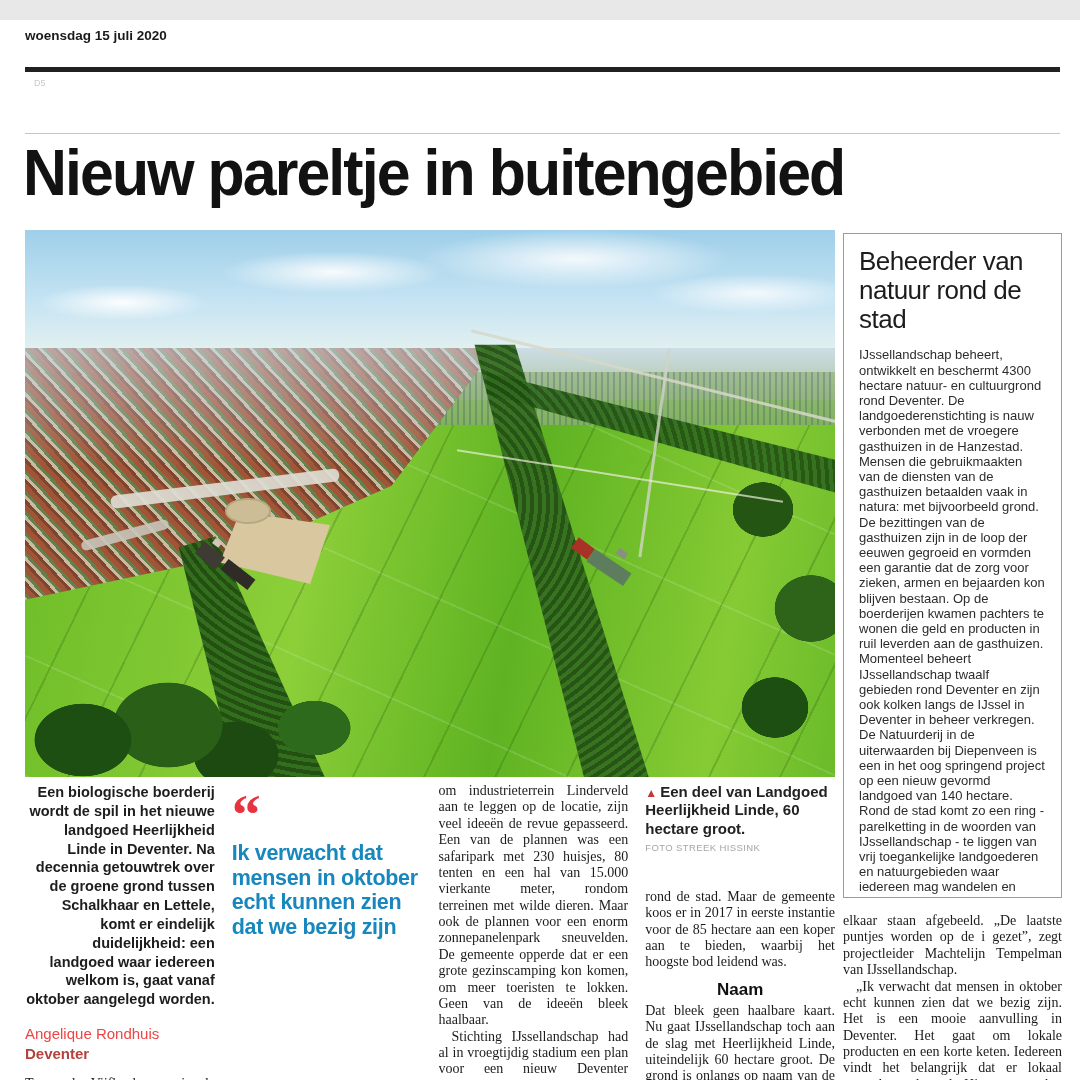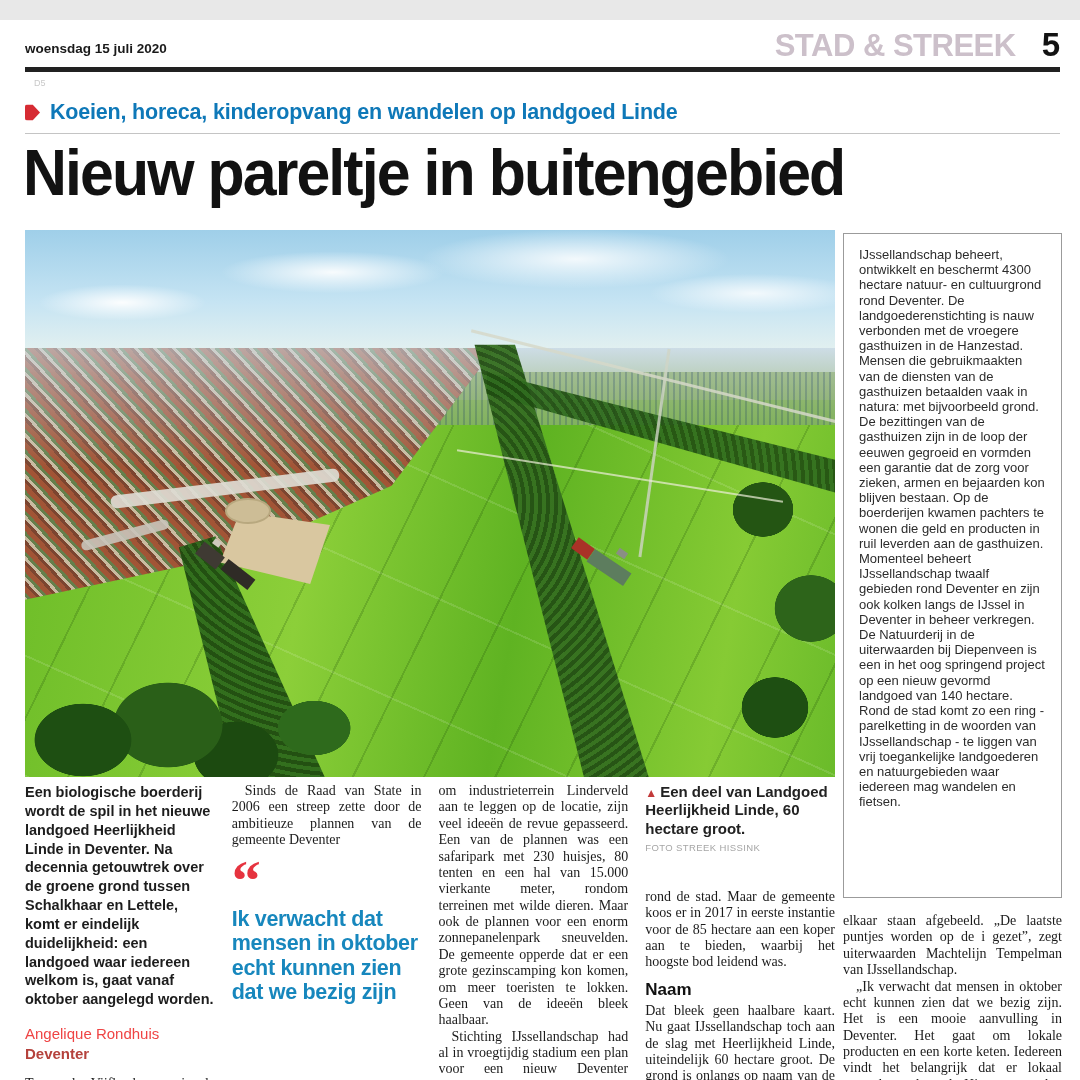--- a/index.html
+++ b/index.html
@@ -87,65 +87,57 @@
   .farm1a{left:172px;top:318px;width:26px;height:15px;background:#3f3a33;transform:rotate(38deg);}
   .farm1b{left:196px;top:338px;width:34px;height:13px;background:#2f2b26;transform:rotate(38deg);}
   .farm1c{left:188px;top:310px;width:8px;height:6px;background:#cfc9bd;transform:rotate(38deg);}
   .farm2a{left:548px;top:312px;width:20px;height:13px;background:#a93227;transform:rotate(36deg);}
   .farm2b{left:562px;top:330px;width:44px;height:15px;background:#5d7d5e;transform:rotate(34deg);}
   .farm2c{left:592px;top:320px;width:10px;height:7px;background:#8a8f84;transform:rotate(34deg);}
 
   
   .cols{position:absolute;left:25px;top:763px;width:810px;height:317px;display:flex;gap:17px;}
   .col{flex:1;overflow:hidden;}
-  .intro{font-size:14.5px;line-height:1.3;font-weight:700;color:#1d1d1d;}
+  .intro{font-size:14.5px;line-height:1.3;font-weight:700;color:#1d1d1d;text-align:right;}
   .byline-author{margin-top:16px;font-size:15px;font-weight:400;color:#ef4444;}
   .byline-loc{margin-top:3px;font-size:15px;font-weight:700;color:#b5423c;}
   .bodytext{font-family:"Liberation Serif",serif;font-size:14px;line-height:1.17;
             color:#1b1b1b;text-align:justify;margin:0;}
   .first{margin-top:14px;}
   .indent{text-indent:13px;}
   .pullquote{margin-top:16px;}
   .pq-mark{font-family:"Liberation Serif",serif;font-size:58px;font-weight:700;line-height:.55;
            color:#e6333f;height:34px;letter-spacing:-4px;}
   .pq-text{margin-top:8px;font-size:21.5px;line-height:1.14;font-weight:700;color:#1787bd;letter-spacing:-0.3px;}
   .caption{font-size:15px;line-height:1.22;font-weight:700;color:#222;}
   .cap-marker{color:#c23a3a;font-size:12px;margin-right:3px;}
   .credit{margin-top:4px;margin-bottom:36px;font-size:9.5px;color:#a6a6a6;letter-spacing:.4px;}
-  .subhead{font-size:17px;font-weight:800;color:#111;margin:9px 0 3px;}
+  .subhead{font-size:17px;font-weight:800;color:#111;margin:9px 0 3px;text-align:center;}
 
   
   .sidebar{position:absolute;left:843px;top:213px;width:219px;height:665px;border:1px solid #9b9b9b;
            padding:13px 15px;background:#fff;overflow:hidden;}
   .sb-title{font-size:26px;line-height:1.12;font-weight:400;color:#1c1c1c;letter-spacing:-0.5px;
             margin-bottom:13px;}
   .sb-p{font-size:13px;line-height:1.17;color:#2c2c2c;margin:0;}
 
   
   .col5{position:absolute;left:843px;top:893px;width:219px;height:187px;overflow:hidden;}
 </style>
 </head>
 <body>
 
 <div class="page">
 
   <div class="header-row">
     <span class="date">woensdag 15 juli 2020</span>
-    <span class="header-right">
-      <span class="section-title">STAD &amp; STREEK</span>
-      <span class="page-number">5</span>
-    </span>
   </div>
   <div class="header-rule"></div>
   <div class="edition">D5</div>
 
-  <div class="kicker">
-    <span class="kicker-bullet"></span>
-    <span class="kicker-text">Koeien, horeca, kinderopvang en wandelen op landgoed Linde</span>
-  </div>
   <div class="kicker-rule"></div>
 
   <div class="headline">Nieuw pareltje in buitengebied</div>
 
   <div class="photo">
     <div class="sky"></div>
     <div class="haze"></div>
     <div class="distant"></div>
     <div class="fields"></div>
     <div class="field-lines"></div>
@@ -174,21 +166,20 @@
   <div class="cols">
 
     <div class="col">
       <div class="intro">Een biologische boerderij wordt de spil in het nieuwe landgoed Heerlijkheid Linde in Deventer. Na decennia getouwtrek over de groene grond tussen Schalkhaar en Lettele, komt er eindelijk duidelijkheid: een landgoed waar iedereen welkom is, gaat vanaf oktober aangelegd worden.</div>
       <div class="byline-author">Angelique Rondhuis</div>
       <div class="byline-loc">Deventer</div>
       <p class="bodytext first">Tegen de Vijfhoek aan, in de oksel van de N348, komt straks een nieuwe boerderij, waar iedereen welkom is. Een ronde koeienstal, met daaromheen de publieke functies: kinderopvang, een boerderijwinkel, melktap, zelfpluktuin, misschien wel een horecafunctie.</p>
     </div>
 
     <div class="col">
-      <p class="bodytext indent">Sinds de Raad van State in 2006 een streep zette door de ambitieuze plannen van de gemeente Deventer</p>
       <div class="pullquote">
         <div class="pq-mark">“</div>
         <div class="pq-text">Ik verwacht dat mensen in oktober echt kunnen zien dat we bezig zijn</div>
 
       </div>
     </div>
 
     <div class="col">
       <p class="bodytext">om industrieterrein Linderveld aan te leggen op de locatie, zijn veel ideeën de revue gepasseerd. Een van de plannen was een safaripark met 230 huisjes, 80 tenten en een hal van 15.000 vierkante meter, rondom terreinen met wilde dieren. Maar ook de plannen voor een enorm zonnepanelenpark sneuvelden. De gemeente opperde dat er een grote gezinscamping kon komen, om meer toeristen te lokken. Geen van de ideeën bleek haalbaar.</p>
       <p class="bodytext indent">Stichting IJssellandschap had al in vroegtijdig stadium een plan voor een nieuw Deventer Landgoed. Het past in de doelstelling van de stichting die in de gemeente bijvoorbeeld ook Natuurderij Keizersrande in de uiterwaarden bouwde. Linde paste in het idee van ‘parels’</p>
@@ -200,23 +191,24 @@
       </div>
       <div class="credit">FOTO STREEK HISSINK</div>
       <p class="bodytext">rond de stad. Maar de gemeente koos er in 2017 in eerste instantie voor de 85 hectare aan een koper aan te bieden, waarbij het hoogste bod leidend was.</p>
       <div class="subhead">Naam</div>
       <p class="bodytext">Dat bleek geen haalbare kaart. Nu gaat IJssellandschap toch aan de slag met Heerlijkheid Linde, uiteindelijk 60 hectare groot. De grond is onlangs op naam van de stichting gekomen. De naam van het nieuwe landgoed is afgeleid van een topografische kaart uit 1848 waar de namen Heerlijkheid en Linde naast</p>
     </div>
 
   </div>
 
   <div class="sidebar">
+    <div class="sb-title">Beheerder van natuur rond de stad</div>
     <p class="sb-p">IJssellandschap beheert, ontwikkelt en beschermt 4300 hectare natuur- en cultuurgrond rond Deventer. De landgoederenstichting is nauw verbonden met de vroegere gasthuizen in de Hanzestad. Mensen die gebruikmaakten van de diensten van de gasthuizen betaalden vaak in natura: met bijvoorbeeld grond. De bezittingen van de gasthuizen zijn in de loop der eeuwen gegroeid en vormden een garantie dat de zorg voor zieken, armen en bejaarden kon blijven bestaan. Op de boerderijen kwamen pachters te wonen die geld en producten in ruil leverden aan de gasthuizen.</p>
     <p class="sb-p">Momenteel beheert IJssellandschap twaalf gebieden rond Deventer en zijn ook kolken langs de IJssel in Deventer in beheer verkregen. De Natuurderij in de uiterwaarden bij Diepenveen is een in het oog springend project op een nieuw gevormd landgoed van 140 hectare.</p>
     <p class="sb-p">Rond de stad komt zo een ring - parelketting in de woorden van IJssellandschap - te liggen van vrij toegankelijke landgoederen en natuurgebieden waar iedereen mag wandelen en fietsen.</p>
   </div>
 
   <div class="col5">
-    <p class="bodytext">elkaar staan afgebeeld. „De laatste puntjes worden op de i gezet”, zegt uiterwaarden Machtelijn Tempelman van IJssellandschap.</p>
+    <p class="bodytext">elkaar staan afgebeeld. „De laatste puntjes worden op de i gezet”, zegt projectleider Machtelijn Tempelman van IJssellandschap.</p>
     <p class="bodytext indent">„Ik verwacht dat mensen in oktober echt kunnen zien dat we bezig zijn. Het is een mooie aanvulling in Deventer. Het gaat om lokale producten en een korte keten. Iedereen vindt het belangrijk dat er lokaal geproduceerd wordt. Hier gaan we het doen.”</p>
   </div>
 
 </div>
 
 </body></html>

